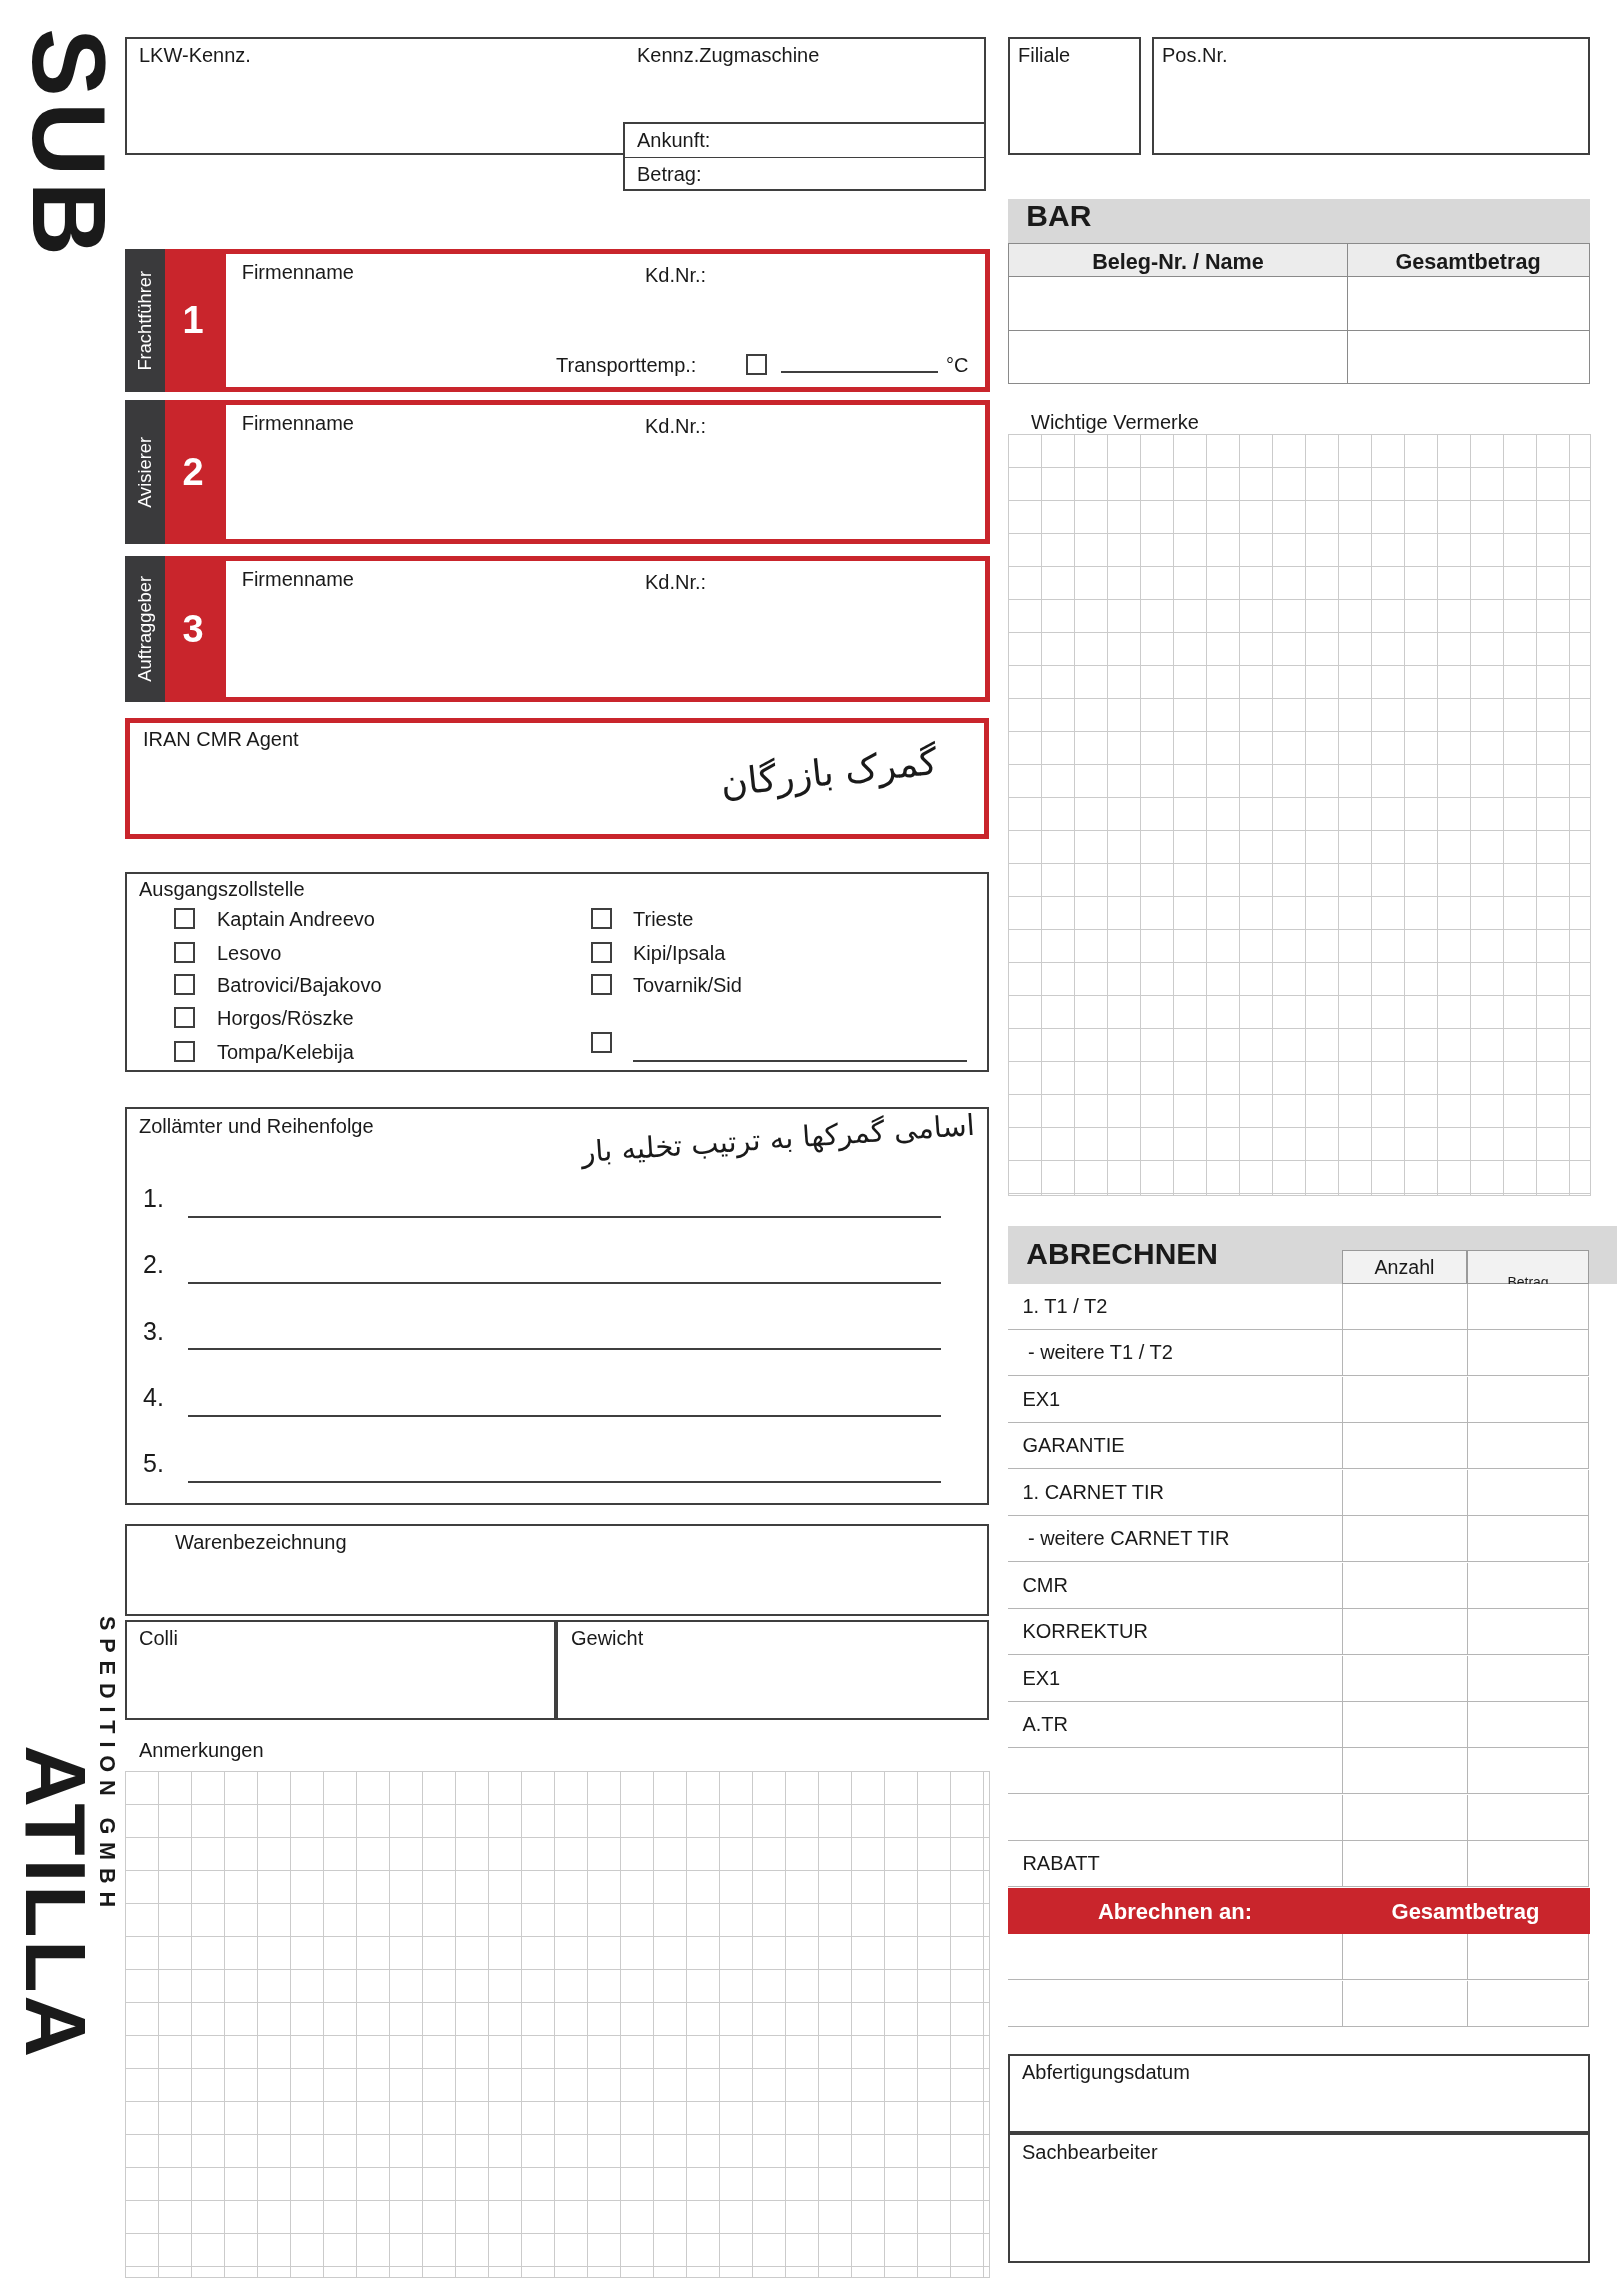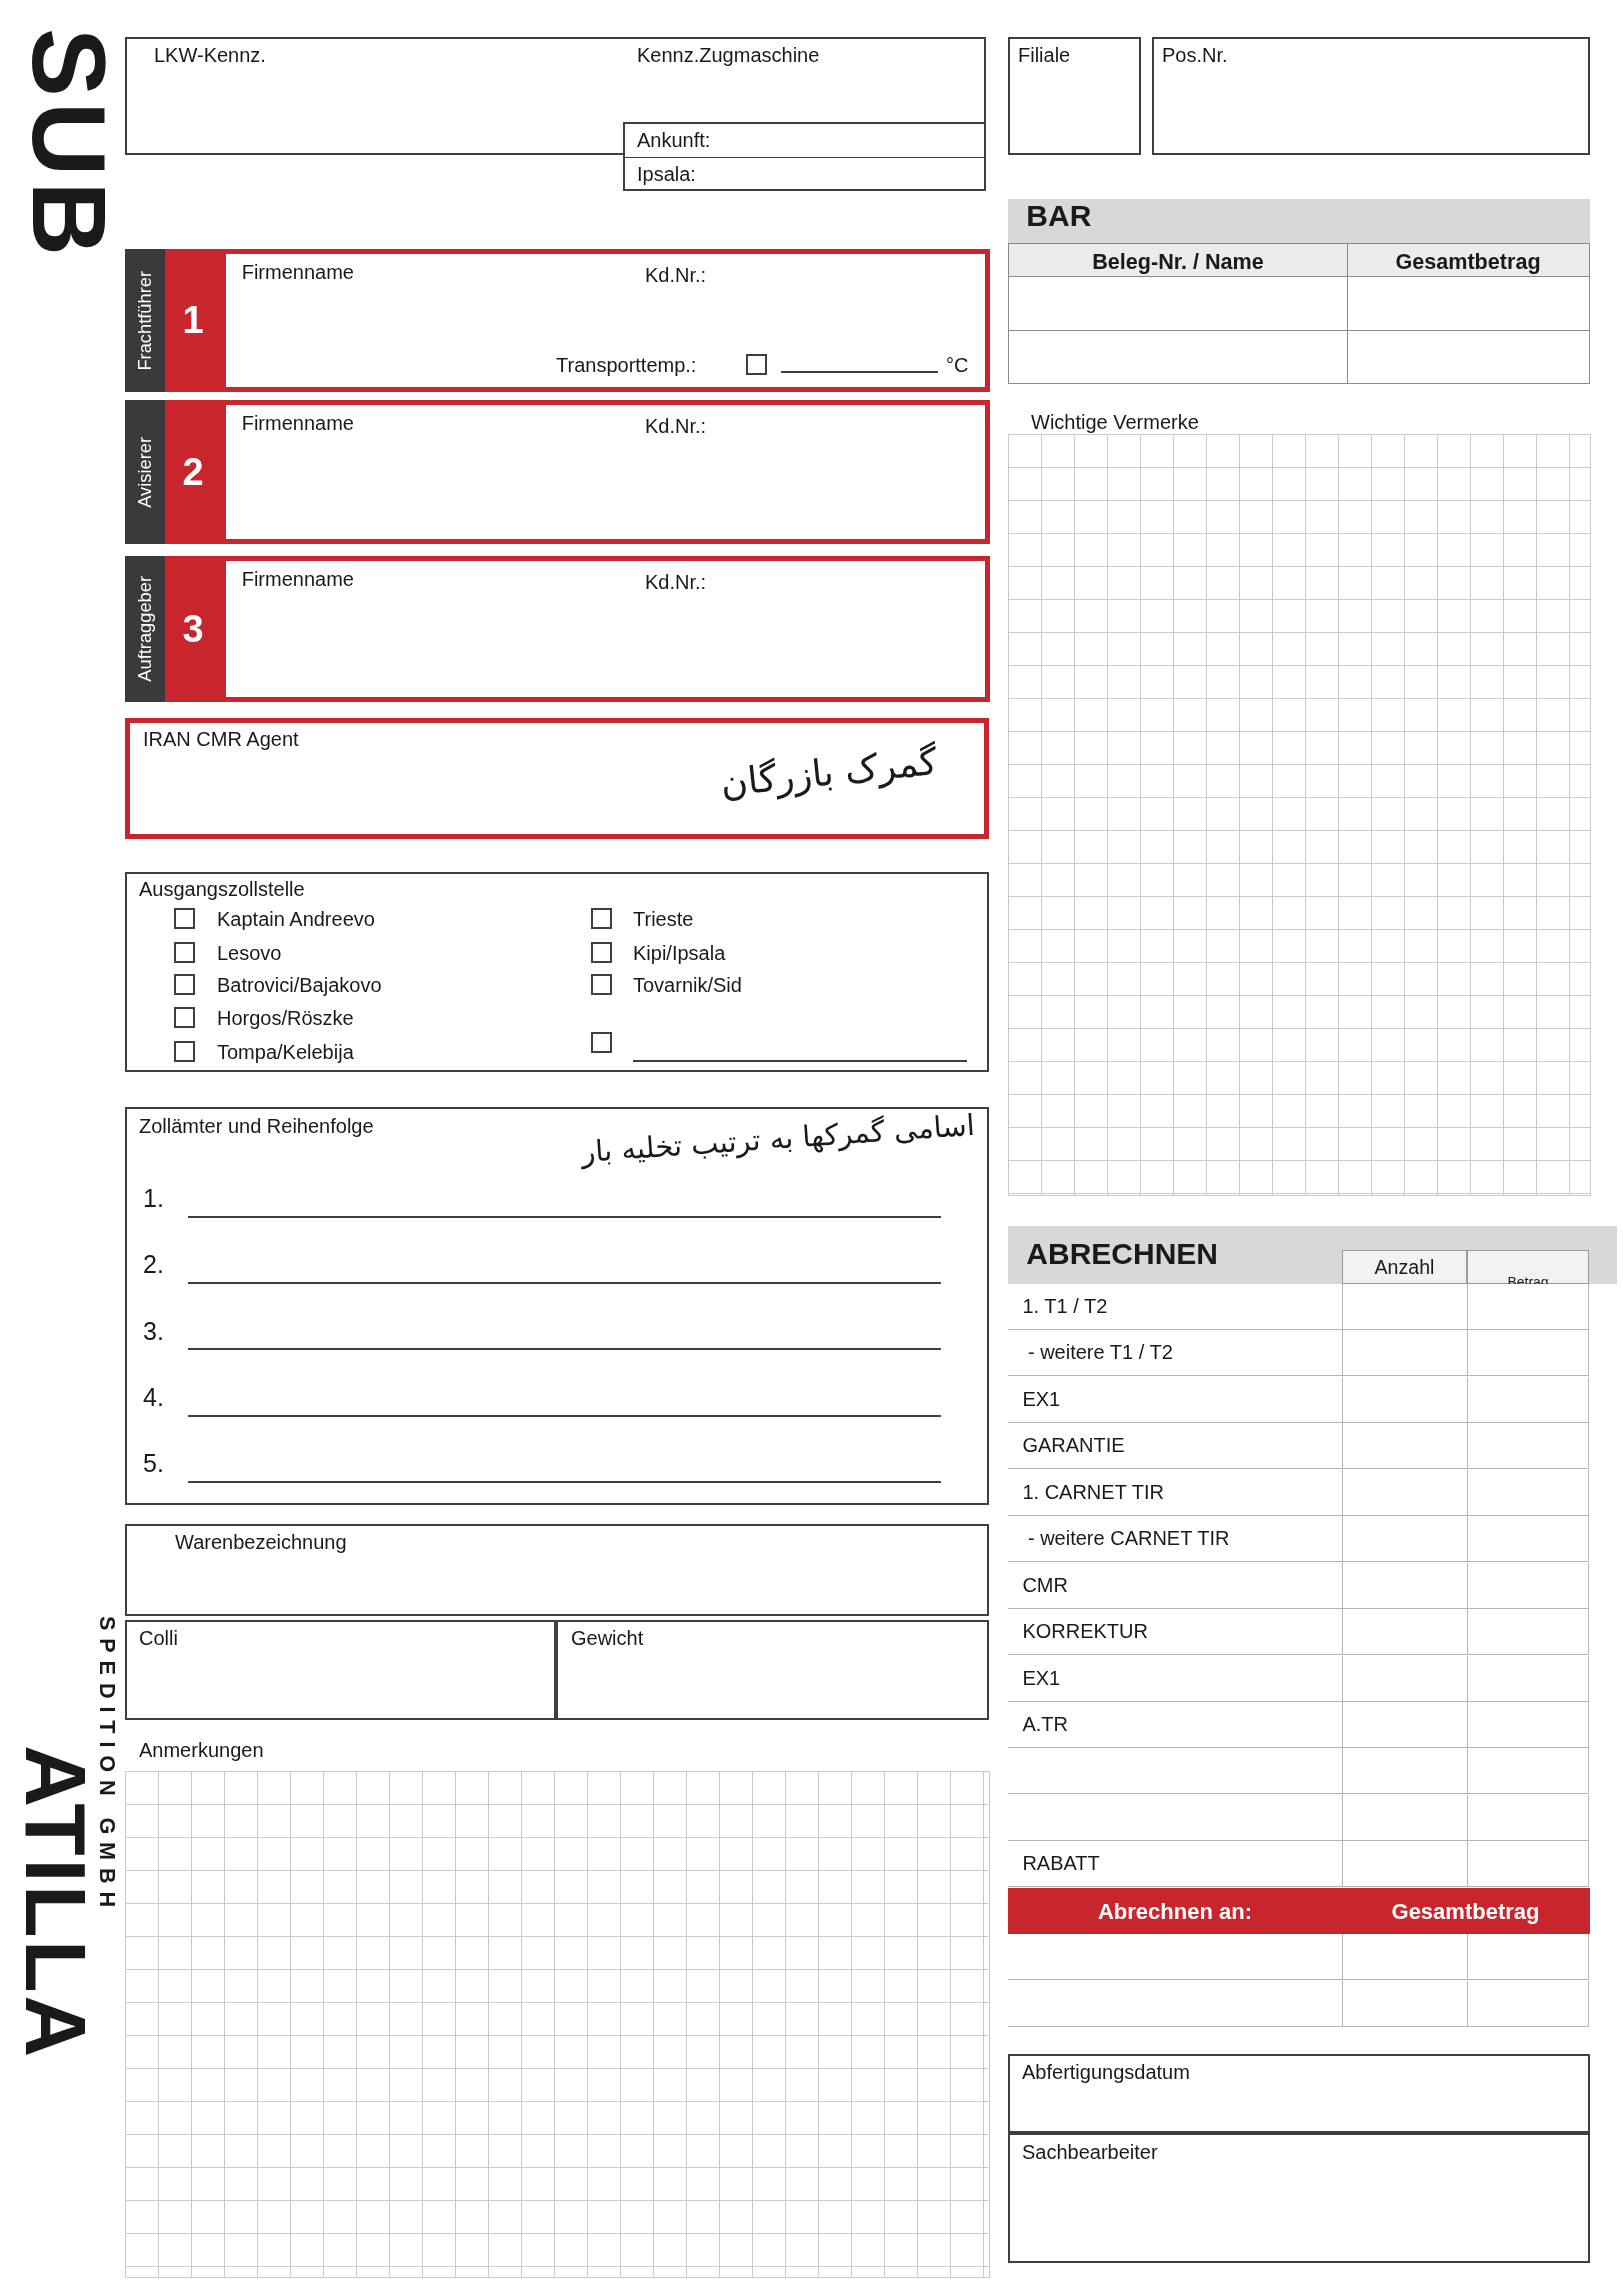--- a/index.html
+++ b/index.html
@@ -28,27 +28,27 @@
   .ab-betrag{left:459px;width:122px;border-right:1.3px solid #b5b5b5;}
 </style>
 </head>
 <body>
 
 <div class="page">
 
   <div class="abs vert" style="left:22px;top:27.5px;height:288px;font-size:103px;font-weight:bold;letter-spacing:5.2px;line-height:92px;">SUB</div>
 
   <div class="box" style="left:125px;top:37px;width:861px;height:118px;"></div>
-  <div class="lbl" style="left:154px;top:44px;">LKW-Kennz.</div>
+  <div class="lbl" style="left:139px;top:44px;">LKW-Kennz.</div>
   <div class="lbl" style="left:637px;top:44px;">Kennz.Zugmaschine</div>
   <div class="box" style="left:623px;top:122px;width:363px;height:69px;">
     <div style="position:absolute;left:0;top:33px;width:100%;border-top:1.3px solid #3f3f3f;"></div>
   </div>
   <div class="lbl" style="left:637px;top:129px;">Ankunft:</div>
-  <div class="lbl" style="left:637px;top:163px;">Ipsala:</div>
+  <div class="lbl" style="left:637px;top:163px;">Betrag:</div>
 
   <div class="box" style="left:1008px;top:37px;width:133px;height:118px;"></div>
   <div class="lbl" style="left:1018px;top:44px;">Filiale</div>
   <div class="box" style="left:1152px;top:37px;width:438px;height:118px;"></div>
   <div class="lbl" style="left:1162px;top:44px;">Pos.Nr.</div>
 
   <div class="abs" style="left:1008px;top:199px;width:582px;height:44px;background:#d8d8d8;display:flex;">
     <span class="b" style="font-size:30px;margin-left:18.3px;">BAR</span>
   </div>
   <div class="abs" style="left:1008px;top:243px;width:582px;height:141px;border:1.3px solid #8a8a8a;box-sizing:border-box;background:#fff;">

